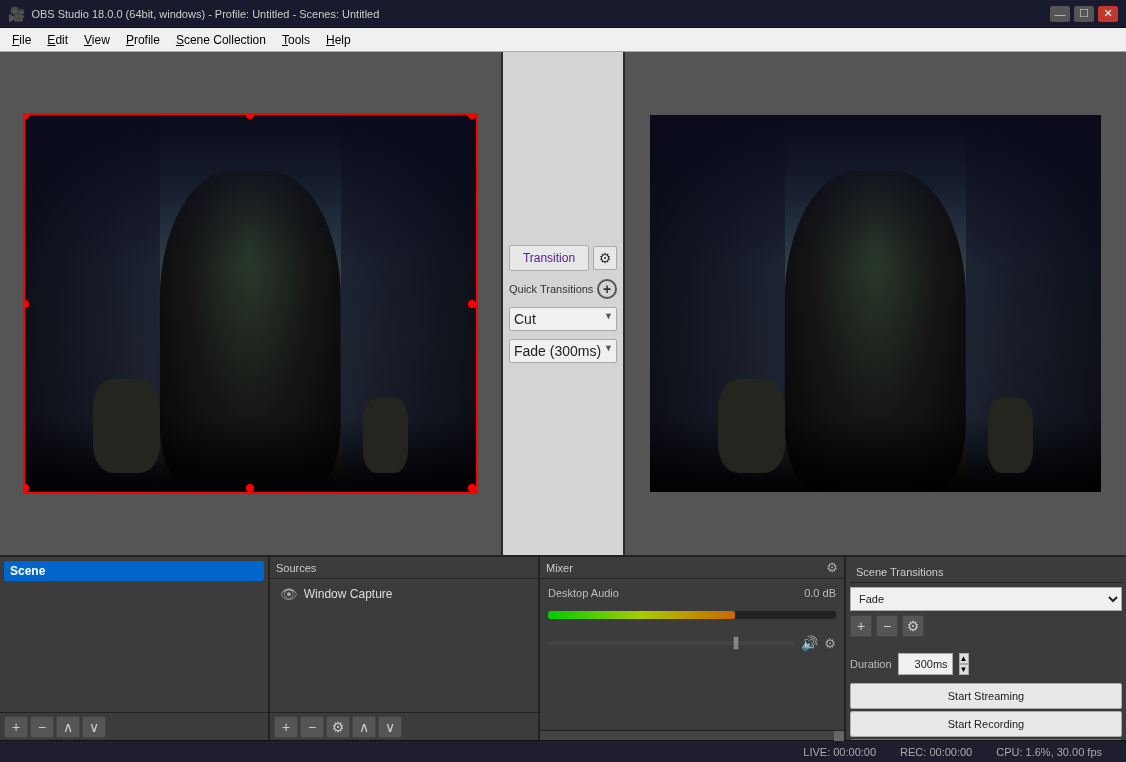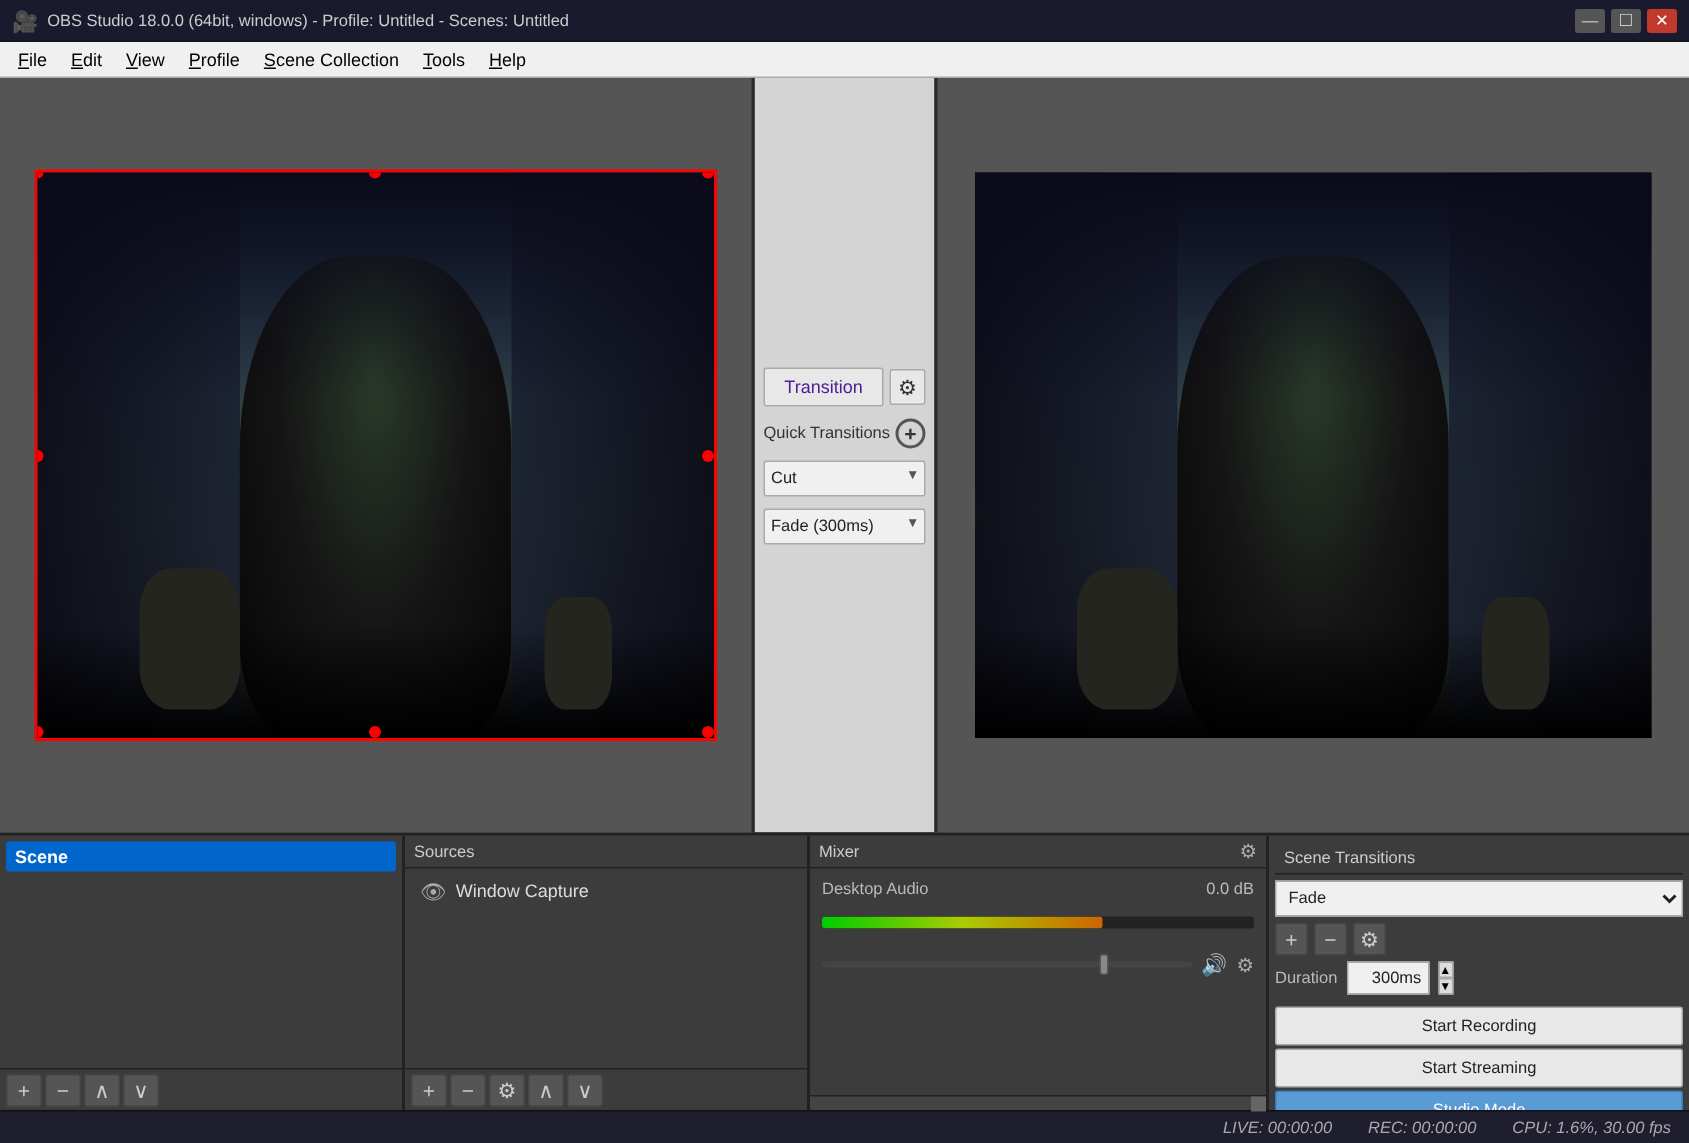--- a/index.html
+++ b/index.html
@@ -143,21 +143,21 @@
       font-size: 14px; color: #333; cursor: pointer;
       font-weight: bold;
     }
 
     .dropdown-select {
       width: 100%;
       height: 24px;
       background: #f0f0f0;
       border: 1px solid #aaa;
       border-radius: 2px;
-      font-size: 11px;
+      font-size: 14px;
       color: #222;
       padding: 0 4px;
       cursor: pointer;
       appearance: none;
       -webkit-appearance: none;
       position: relative;
     }
 
     .select-wrapper {
       width: 100%;
@@ -406,21 +406,21 @@
       color: #ccc;
       font-size: 14px;
       cursor: pointer;
       display: flex; align-items: center; justify-content: center;
     }
 
     .duration-row {
       display: flex;
       align-items: center;
       gap: 6px;
-      margin-top: 4px;
+      margin-top: 16px;
       font-size: 11px;
       color: #bbb;
     }
 
     .duration-input {
       width: 55px;
       height: 22px;
       background: #f0f0f0;
       border: 1px solid #aaa;
       font-size: 11px;
@@ -470,26 +470,25 @@
       border-color: #3a7abf;
     }
 
     
     #statusbar {
       height: 22px;
       background: #1e1e2e;
       display: flex;
       align-items: center;
       justify-content: flex-end;
-      padding: 0 12px;
+      padding: 0 24px;
       gap: 24px;
       font-size: 11px;
       color: #aaa;
       border-top: 1px solid #111;
-      font-style: italic;
     }
 
     
     .vol-icon { font-size: 14px; color: #aaa; }
 
     
     .scroll-area {
       overflow: hidden;
       flex: 1;
     }
@@ -690,22 +689,22 @@
             <span>Duration</span>
             <input type="text" class="duration-input" value="300ms" style="">
             <div class="spin-btns">
               <button class="spin-btn">▲</button>
               <button class="spin-btn">▼</button>
             </div>
           </div>
         </div>
 
         <div id="right-buttons">
+          <button class="main-action-btn">Start Streaming</button>
           <button class="main-action-btn">Start Recording</button>
-          <button class="main-action-btn">Start Streaming</button>
           <button class="main-action-btn active">Studio Mode</button>
           <button class="main-action-btn">Settings</button>
 
         </div>
       </div>
 
     </div>
   </div>
 </div>
 

